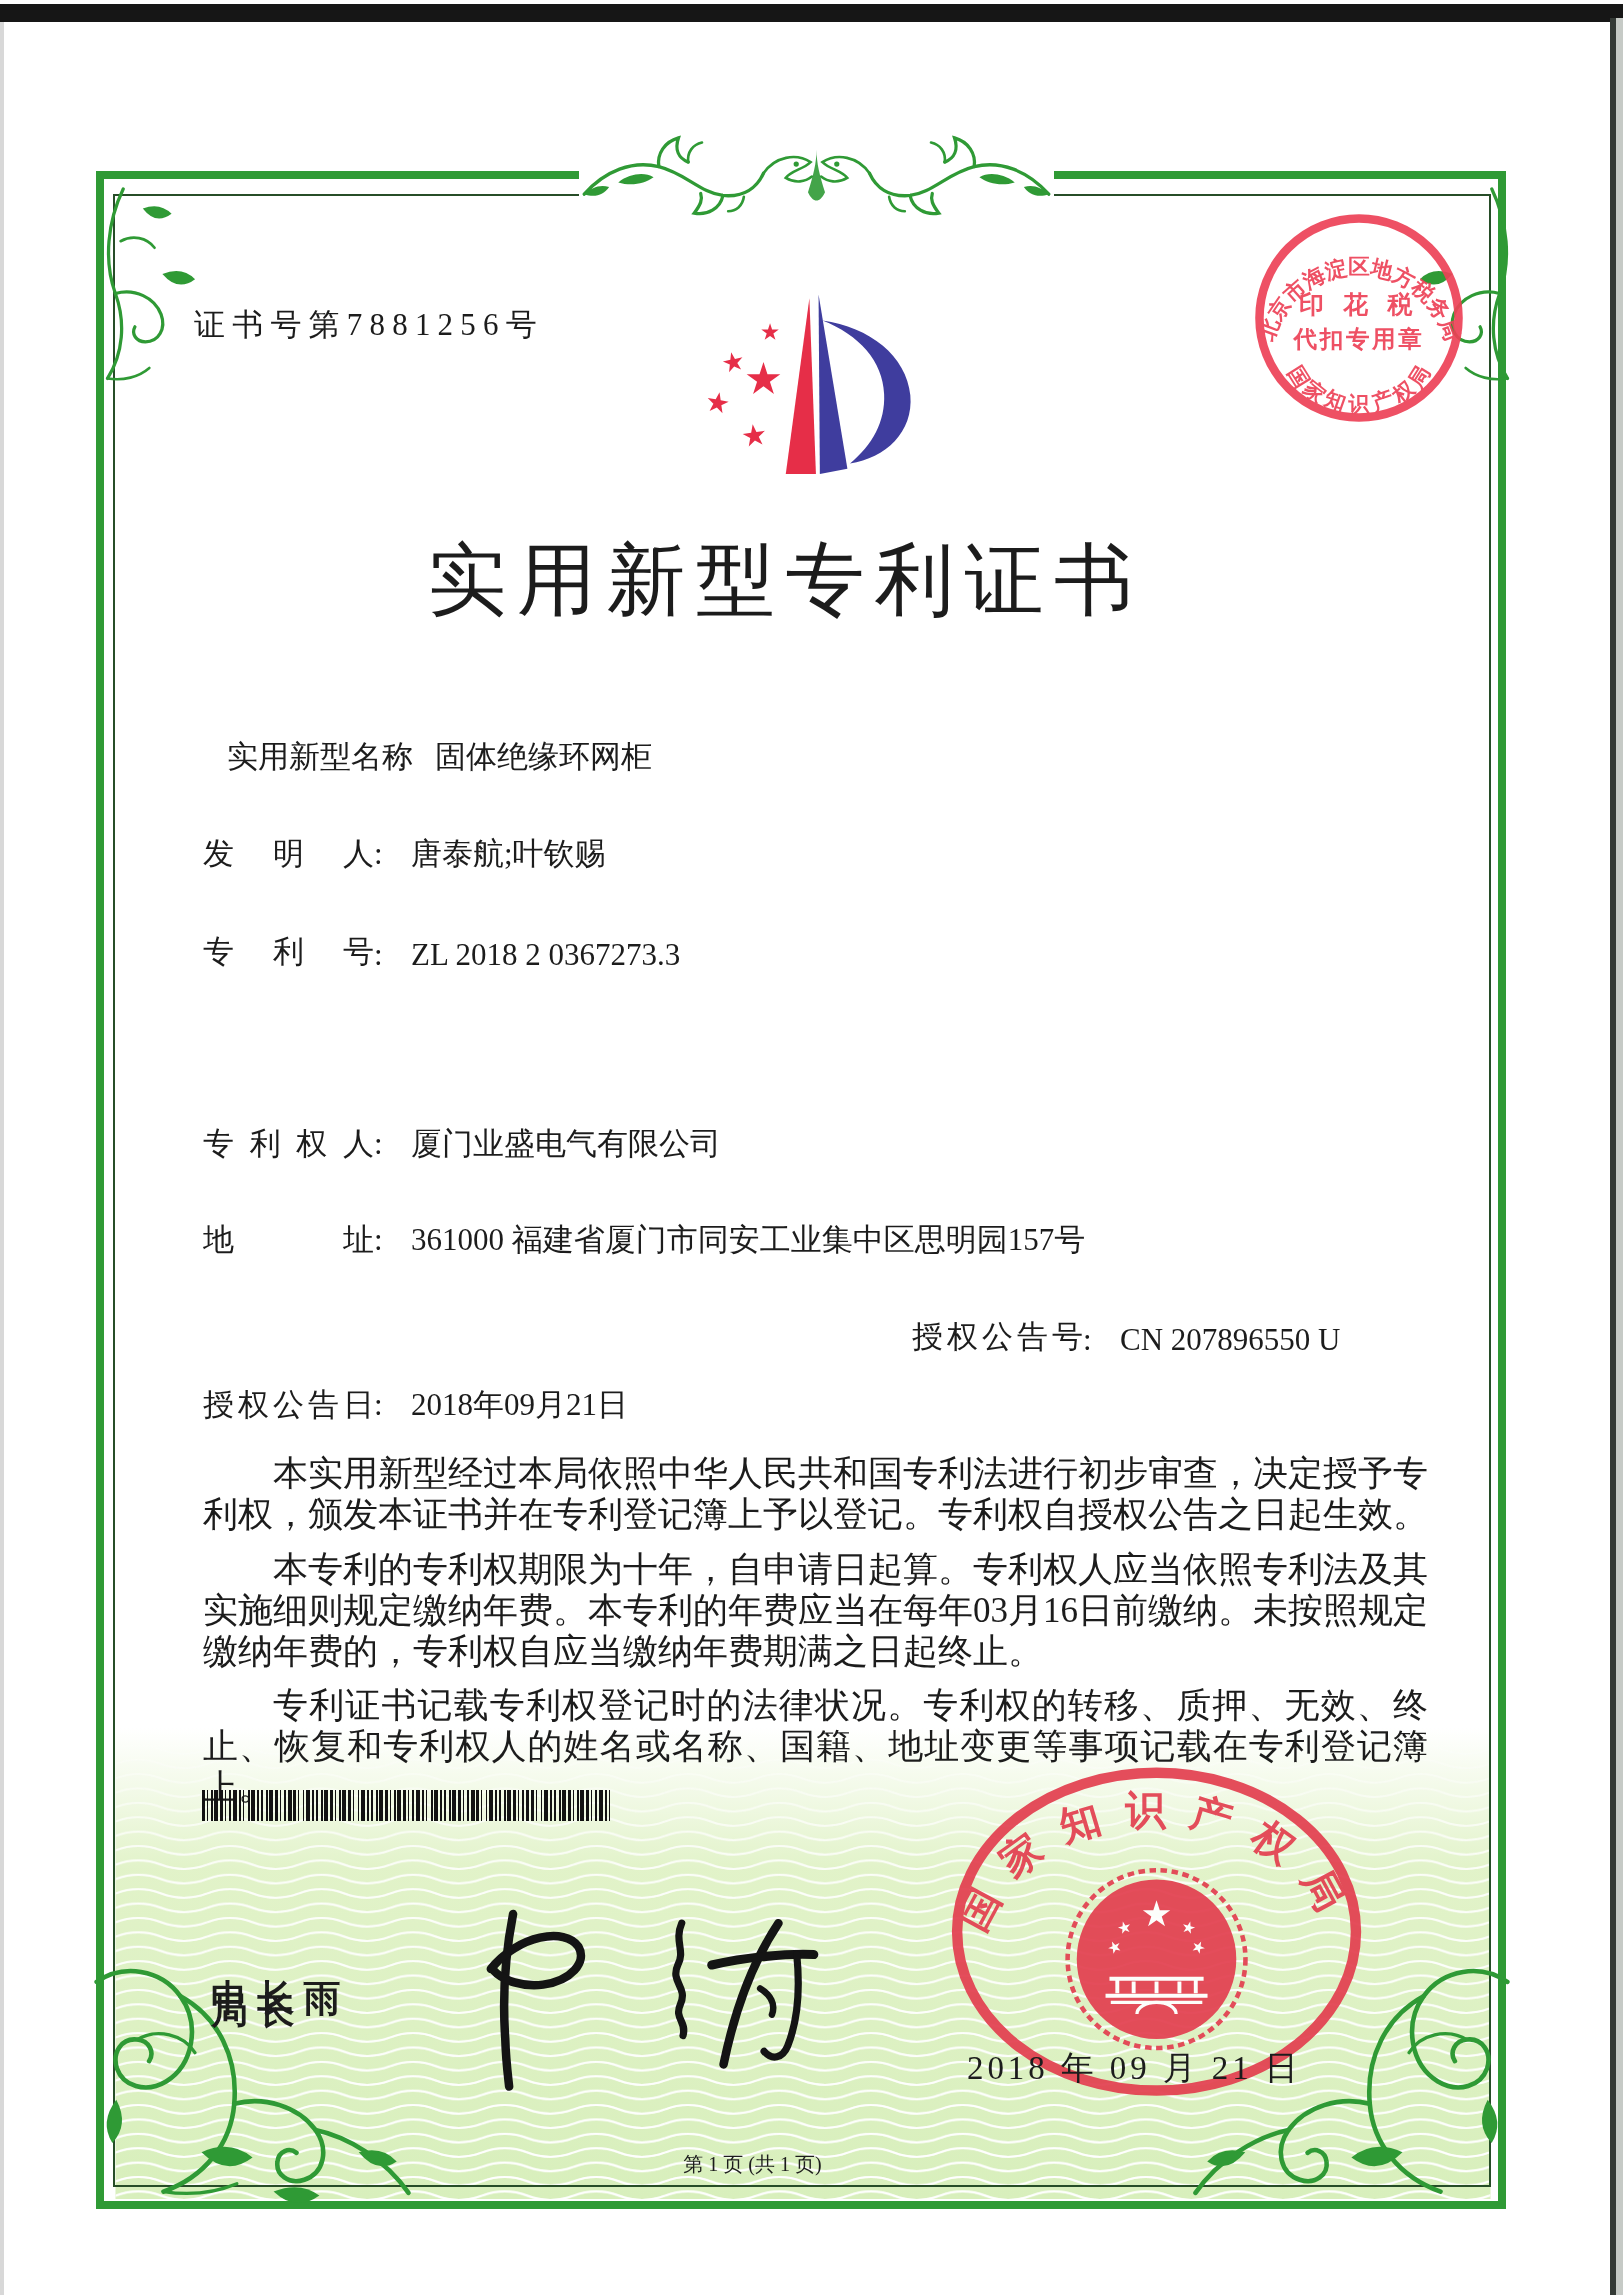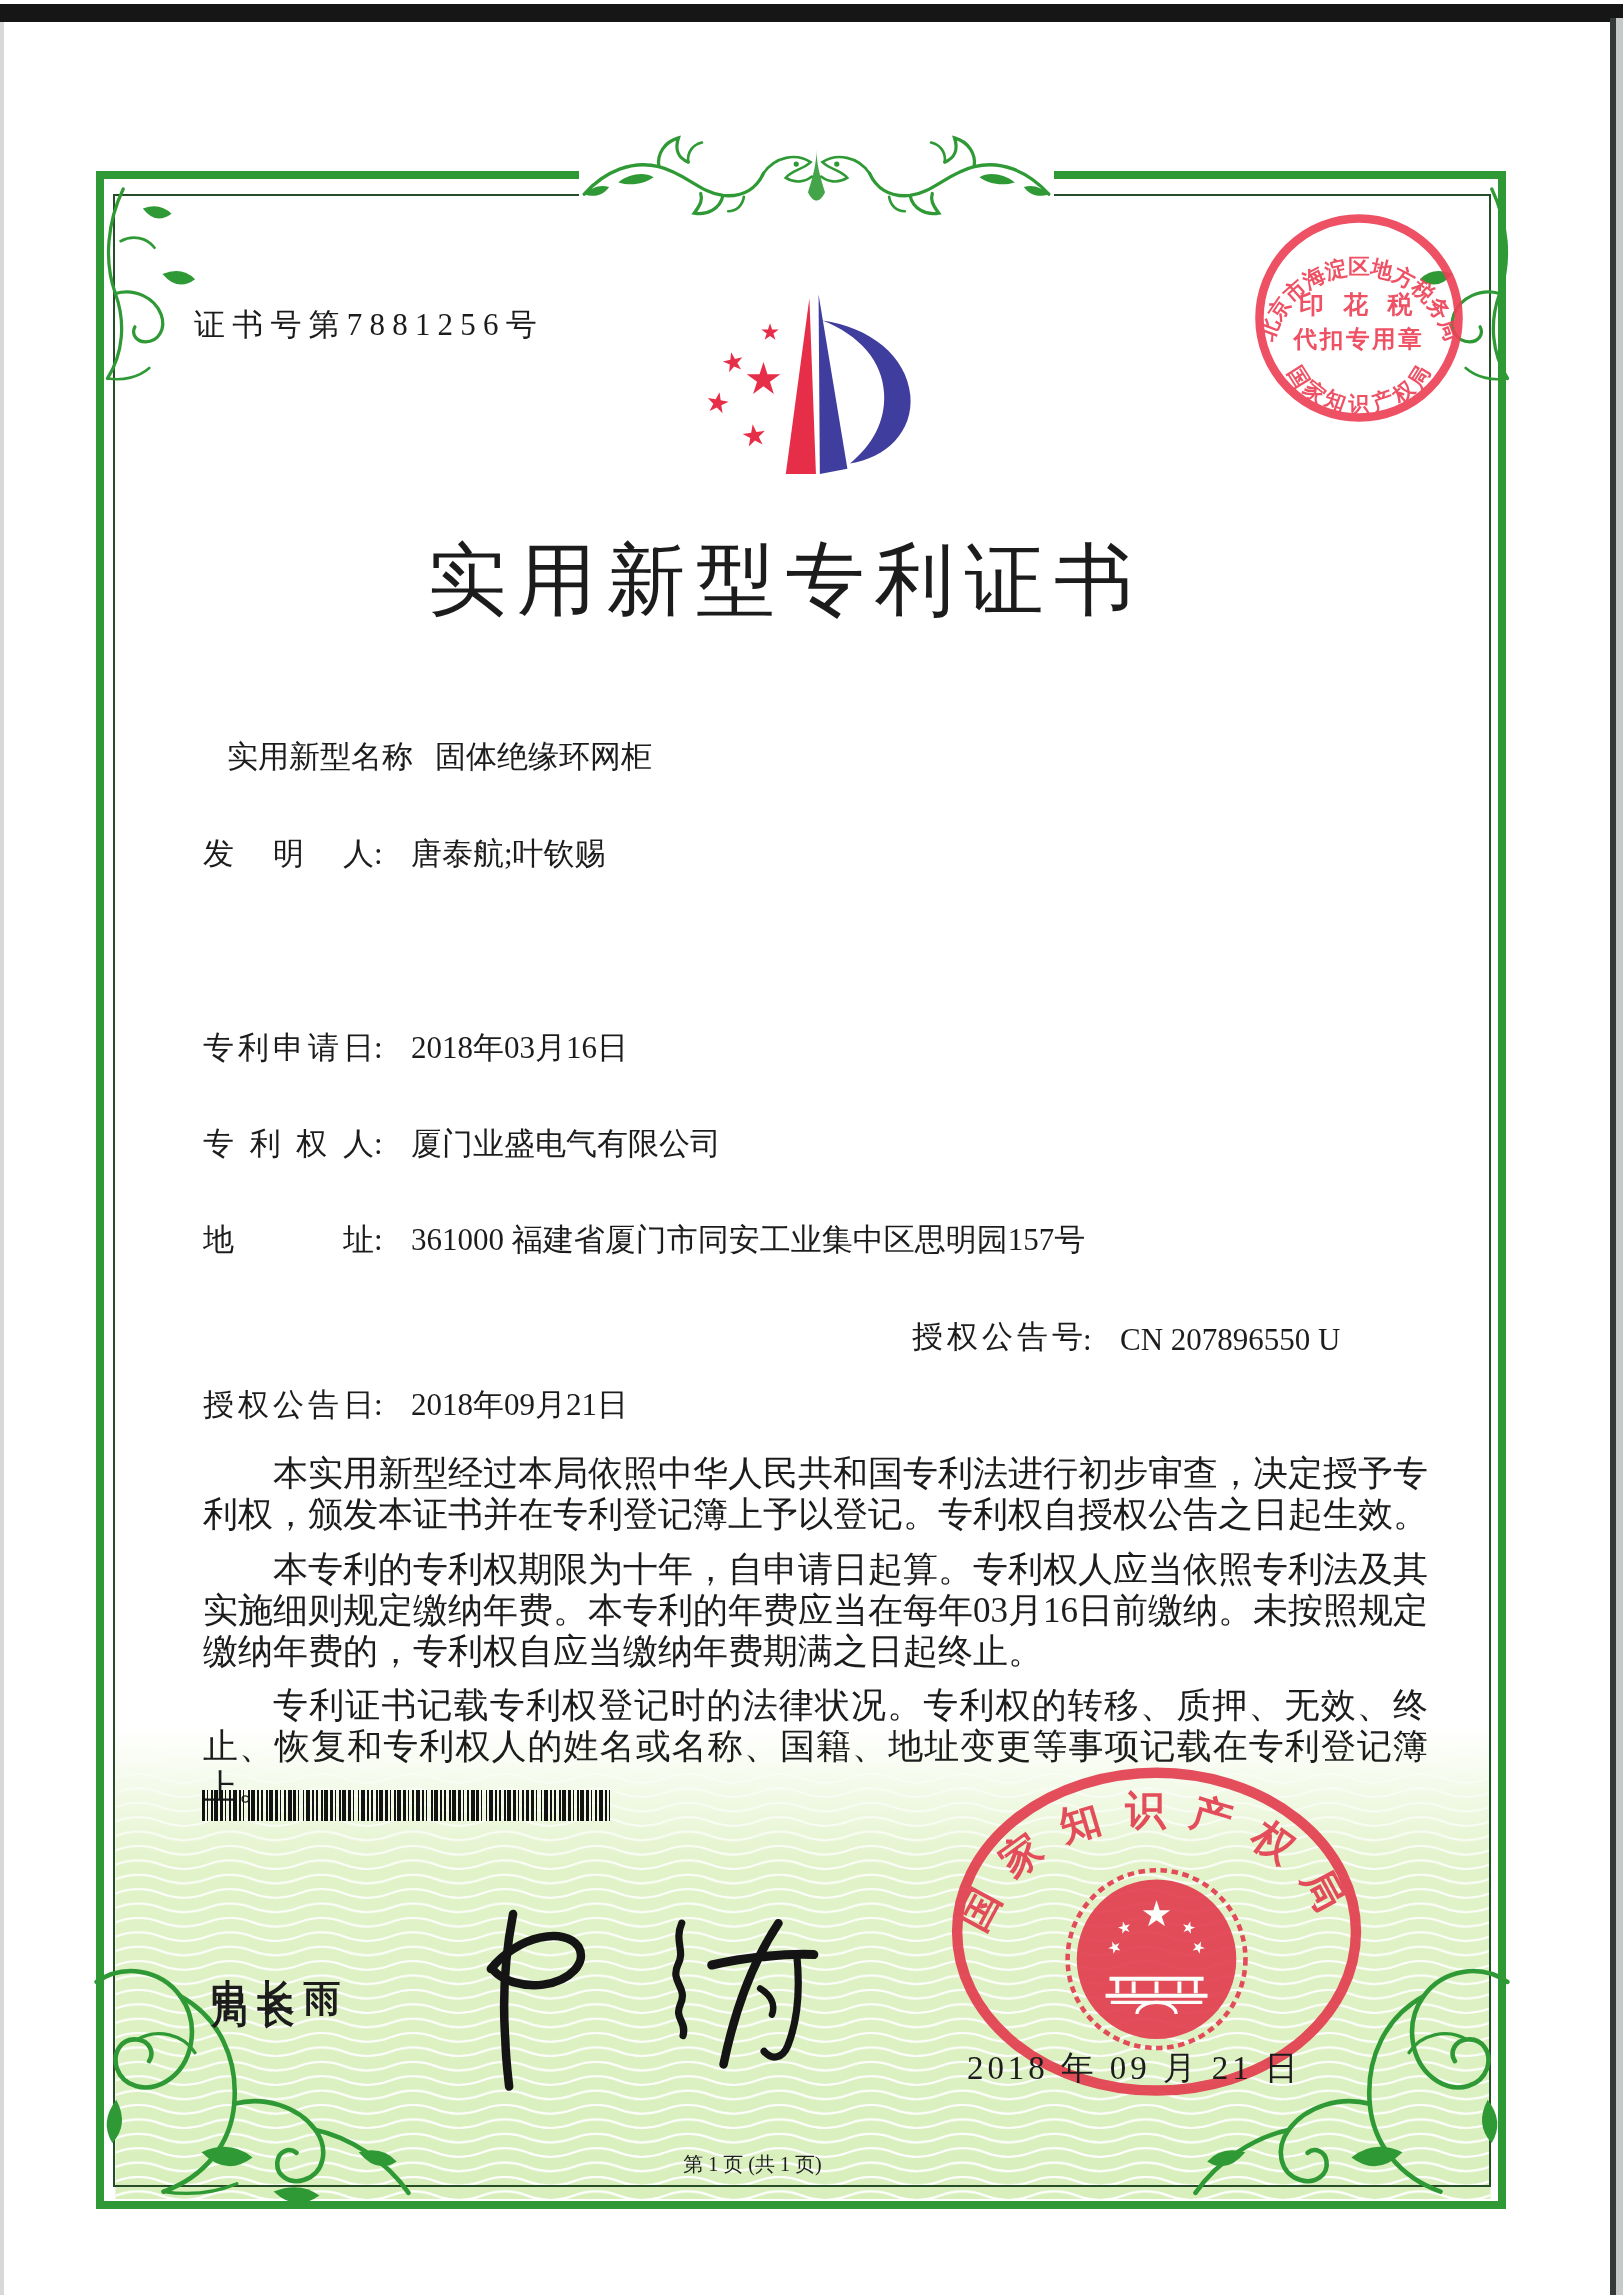--- a/index.html
+++ b/index.html
@@ -189,22 +189,22 @@
   <div class="abs certno">证书号第7881256号</div>
 
   <div class="abs title">实用新型专利证书</div>
 
   <div class="abs row" style="top:736px;margin-left:24px;">
     <span class="flabel">实用新型名称</span><span class="fcolon">:</span><span>固体绝缘环网柜</span>
   </div>
   <div class="abs row" style="top:833px;font-family:Liberation Serif, serif;">
     <span class="flabel">发明人</span><span class="fcolon">:</span><span>唐泰航;叶钦赐</span>
   </div>
-  <div class="abs row" style="top:1027px;">
-    <span class="flabel">专利申请日</span><span class="fcolon">:</span><span>2018年03月16日</span>
+  <div class="abs row" style="top:931px;">
+    <span class="flabel">专利号</span><span class="fcolon">:</span><span>ZL 2018 2 0367273.3</span>
   </div>
   <div class="abs row" style="top:1123px;">
     <span class="flabel">专利权人</span><span class="fcolon">:</span><span>厦门业盛电气有限公司</span>
   </div>
   <div class="abs row" style="top:1219px;">
     <span class="flabel">地址</span><span class="fcolon">:</span><span>361000 福建省厦门市同安工业集中区思明园157号</span>
   </div>
   <div class="abs row" style="top:1384px;">
     <span class="flabel">授权公告日</span><span class="fcolon">:</span><span>2018年09月21日</span>
   </div>

